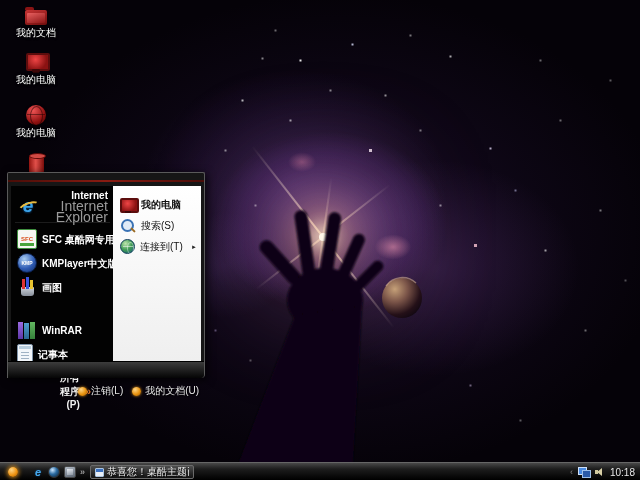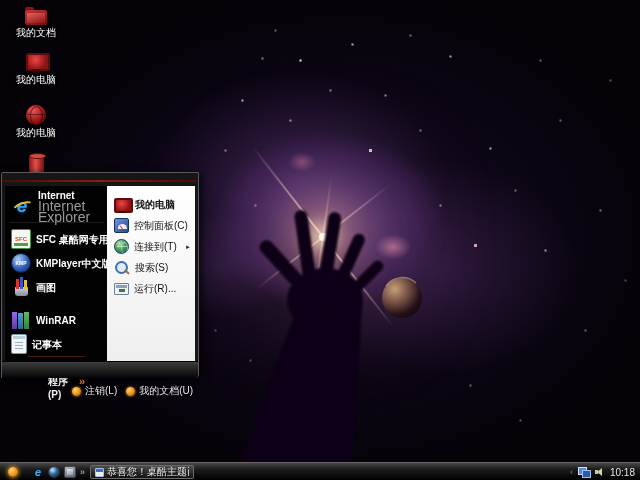--- a/index.html
+++ b/index.html
@@ -60,32 +60,32 @@
   .red-monitor::after{content:"";position:absolute;left:7px;bottom:0;width:8px;height:3px;background:#3f0808;border-radius:1px;box-shadow:0 2px 0 -1px #2a0505;}
   .red-globe{position:relative;width:20px;height:20px;border-radius:50%;
     background:radial-gradient(circle at 35% 28%,#ef5555,#8e1010 62%,#3f0505);box-shadow:0 1px 3px rgba(0,0,0,.8);}
   .red-globe::before{content:"";position:absolute;left:4px;top:1px;width:11px;height:18px;border-radius:50%;border:1px solid rgba(30,0,0,.55);}
   .red-globe::after{content:"";position:absolute;left:1px;top:9px;width:18px;height:1px;background:rgba(30,0,0,.5);}
   .red-bin{position:relative;width:15px;height:20px;border-radius:5px 5px 4px 4px/3px 3px 3px 3px;
     background:linear-gradient(90deg,#93130f,#e2504a 45%,#7c0d0b);}
   .red-bin::before{content:"";position:absolute;left:0;top:-1px;width:15px;height:4px;border-radius:50%;background:#d04a44;border:1px solid #5e0a08;}
 
   
-  .startmenu{position:absolute;left:1px;top:172px;width:198px;height:206px;
+  .startmenu{position:absolute;left:7px;top:172px;width:198px;height:206px;
     background:#161616;border:1px solid #5a5a5a;border-bottom:none;border-radius:2px 2px 4px 0;
-    box-shadow:2px 2px 8px rgba(0,0,0,.8);}
+    box-shadow:2px 2px 8px rgba(0,0,0,.8);text-align:right;}
   .maccent{position:absolute;left:0;right:0;top:7px;height:2px;background:linear-gradient(90deg,#4a0d08,#8a1c12,#4a0d08);}
   .mcols{position:absolute;left:3px;right:3px;top:13px;bottom:17px;display:flex;}
   .lcol{width:102px;background:#020202;padding:7px 3px 3px 4px;display:flex;flex-direction:column;}
   .litem{display:flex;align-items:center;gap:5px;padding:1px 2px;height:24px;flex:0 0 auto;cursor:pointer;}
   .litem.first{height:30px;margin-bottom:4px;border-bottom:1px solid #1c1c1c;padding-bottom:4px;}
   .litem .ltxt{display:flex;flex-direction:column;line-height:11px;}
   .litem .t{font-size:10px;font-weight:bold;color:#fff;white-space:nowrap;}
   .litem .s{font-size:14px;color:#9a9a9a;font-style:normal;}
-  .litem.gap{margin-top:9px;}
+  .litem.gap{margin-top:19px;}
   .lspacer{flex:1 1 auto;}
   .allprog{border-top:1px solid #4a1a14;margin:0 19px;padding:4px 0 2px 20px;display:flex;align-items:center;gap:5px;cursor:pointer;}
   .allprog .t{font-size:10px;font-weight:bold;color:#f0f0f0;}
   .allprog .chev{font-size:11px;color:#e2732a;font-weight:bold;line-height:10px;}
   .rcol{flex:1;background:linear-gradient(180deg,#ffffff,#efefef);padding:8px 2px 3px 5px;display:flex;flex-direction:column;}
   .ritem{display:flex;align-items:center;gap:5px;height:21px;padding:0 2px;flex:0 0 auto;cursor:pointer;}
   .ritem .rt{font-size:10px;color:#111;white-space:nowrap;}
   .ritem.bold .rt{font-weight:bold;}
   .ritem .sub{margin-left:auto;font-size:6px;color:#222;}
   .bstrip{position:absolute;left:0;right:0;bottom:0;height:17px;background:linear-gradient(180deg,#3c3c3c,#151515 70%,#050505);
@@ -284,35 +284,27 @@
           <span class="chev">»</span>
         </div>
       </div>
 
       <div class="rcol">
         <div class="ritem bold">
           <span class="rmi sm-monitor"></span>
           <span class="rt">我的电脑</span>
         </div>
         <div class="ritem">
-          <span class="rmi cp-icon"></span>
-          <span class="rt">控制面板(C)</span>
+          <span class="rmi search-sm"></span>
+          <span class="rt">搜索(S)</span>
         </div>
         <div class="ritem">
           <span class="rmi conn-icon"></span>
           <span class="rt">连接到(T)</span>
           <span class="sub">►</span>
-        </div>
-        <div class="ritem">
-          <span class="rmi search-sm"></span>
-          <span class="rt">搜索(S)</span>
-        </div>
-        <div class="ritem">
-          <span class="rmi run-icon"></span>
-          <span class="rt">运行(R)...</span>
         </div>
       </div>
     </div>
 
     <div class="bstrip">
       <div class="bbtn">
         <span class="odot"></span>
         <span class="blabel">注销(L)</span>
       </div>
       <div class="bbtn">

